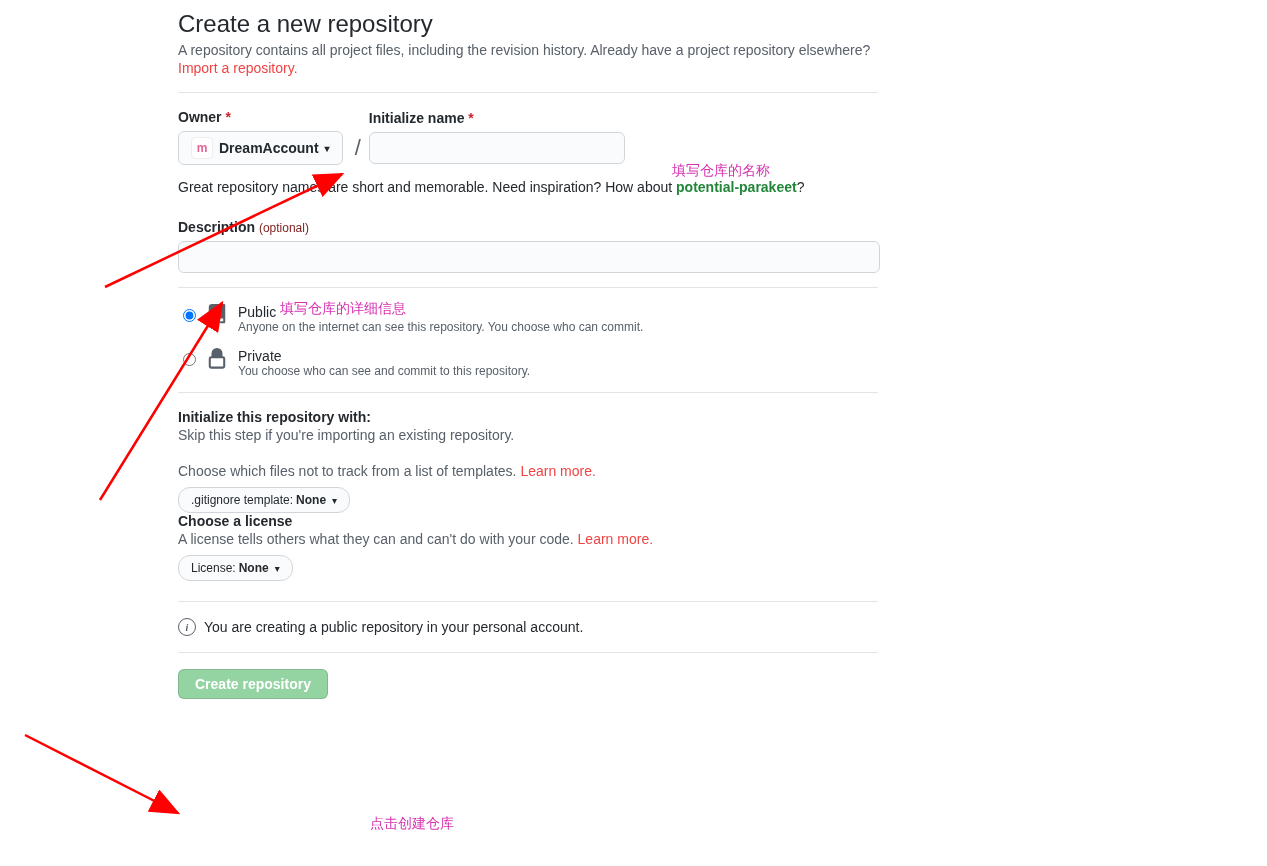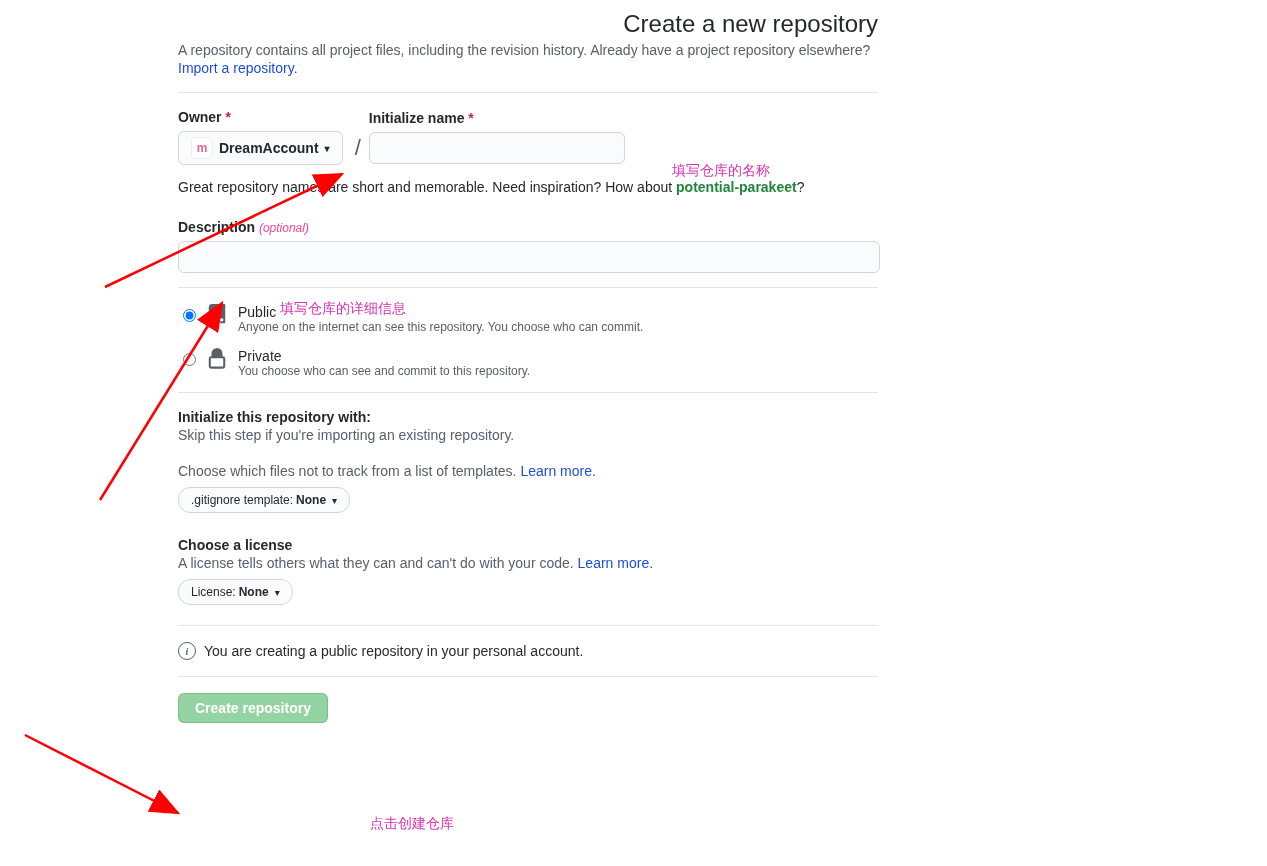--- a/index.html
+++ b/index.html
@@ -12,28 +12,27 @@
   .container {
     width: 700px;
     margin-left: 178px;
     margin-top: 10px;
   }
   h1 {
     font-size: 24px;
     font-weight: 400;
     margin: 0 0 4px 0;
     color: #24292e;
-    text-align: right;
   }
   .subtitle {
     color: #586069;
     margin-bottom: 2px;
   }
   a {
-    color: #1d4ed8;
+    color: #ef4444;
     text-decoration: none;
   }
   hr {
     border: none;
     border-top: 1px solid #e1e4e8;
     margin: 16px 0;
   }
   .row {
     display: flex;
     align-items: center;
@@ -103,24 +102,23 @@
   }
   .suggestion-link {
     color: #22863a;
     font-weight: 600;
   }
   .form-note {
     color: #24292e;
     margin-top: 8px;
   }
   .optional {
-    color: #ec4899;
+    color: #7f1d1d;
     font-weight: 400;
     font-size: 12px;
-    font-style: italic;
   }
   .radio-row {
     display: flex;
     align-items: flex-start;
     margin-bottom: 14px;
   }
   .radio-row input[type=radio] {
     margin-top: 5px;
     margin-right: 10px;
   }
@@ -298,21 +296,21 @@
     <div style="color:#586069;font-size:14px;">
       <span>Choose which files not to track from a list of templates. </span><a href="#">Learn more.</a>
     </div>
     <div class="dropdown-btn">
       <span>.gitignore template: </span>
         <span class="bold">None</span>
         <span class="caret">▾</span>
     </div>
   </div>
 
-  <div style="margin-top:24px;">
+  <div style="">
     <div class="section-title">Choose a license</div>
     <div style="color:#586069;font-size:14px;">
       <span>A license tells others what they can and can't do with your code. </span><a href="#">Learn more.</a>
     </div>
     <div class="dropdown-btn">
       <span>License: </span>
         <span class="bold">None</span>
         <span class="caret">▾</span>
     </div>
   </div>

